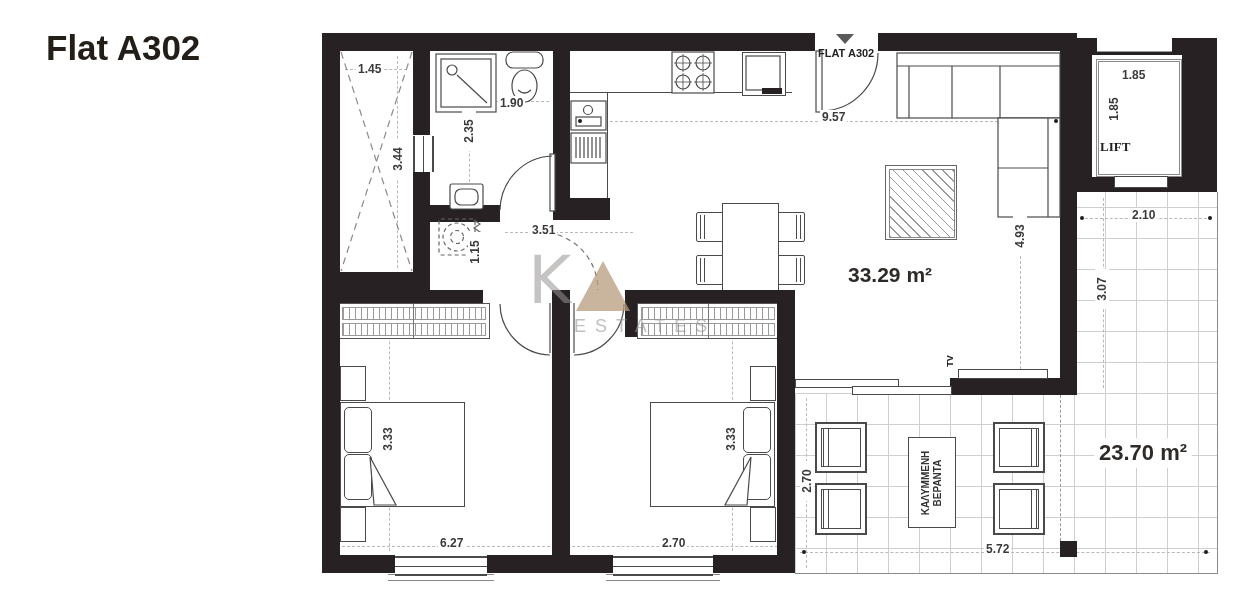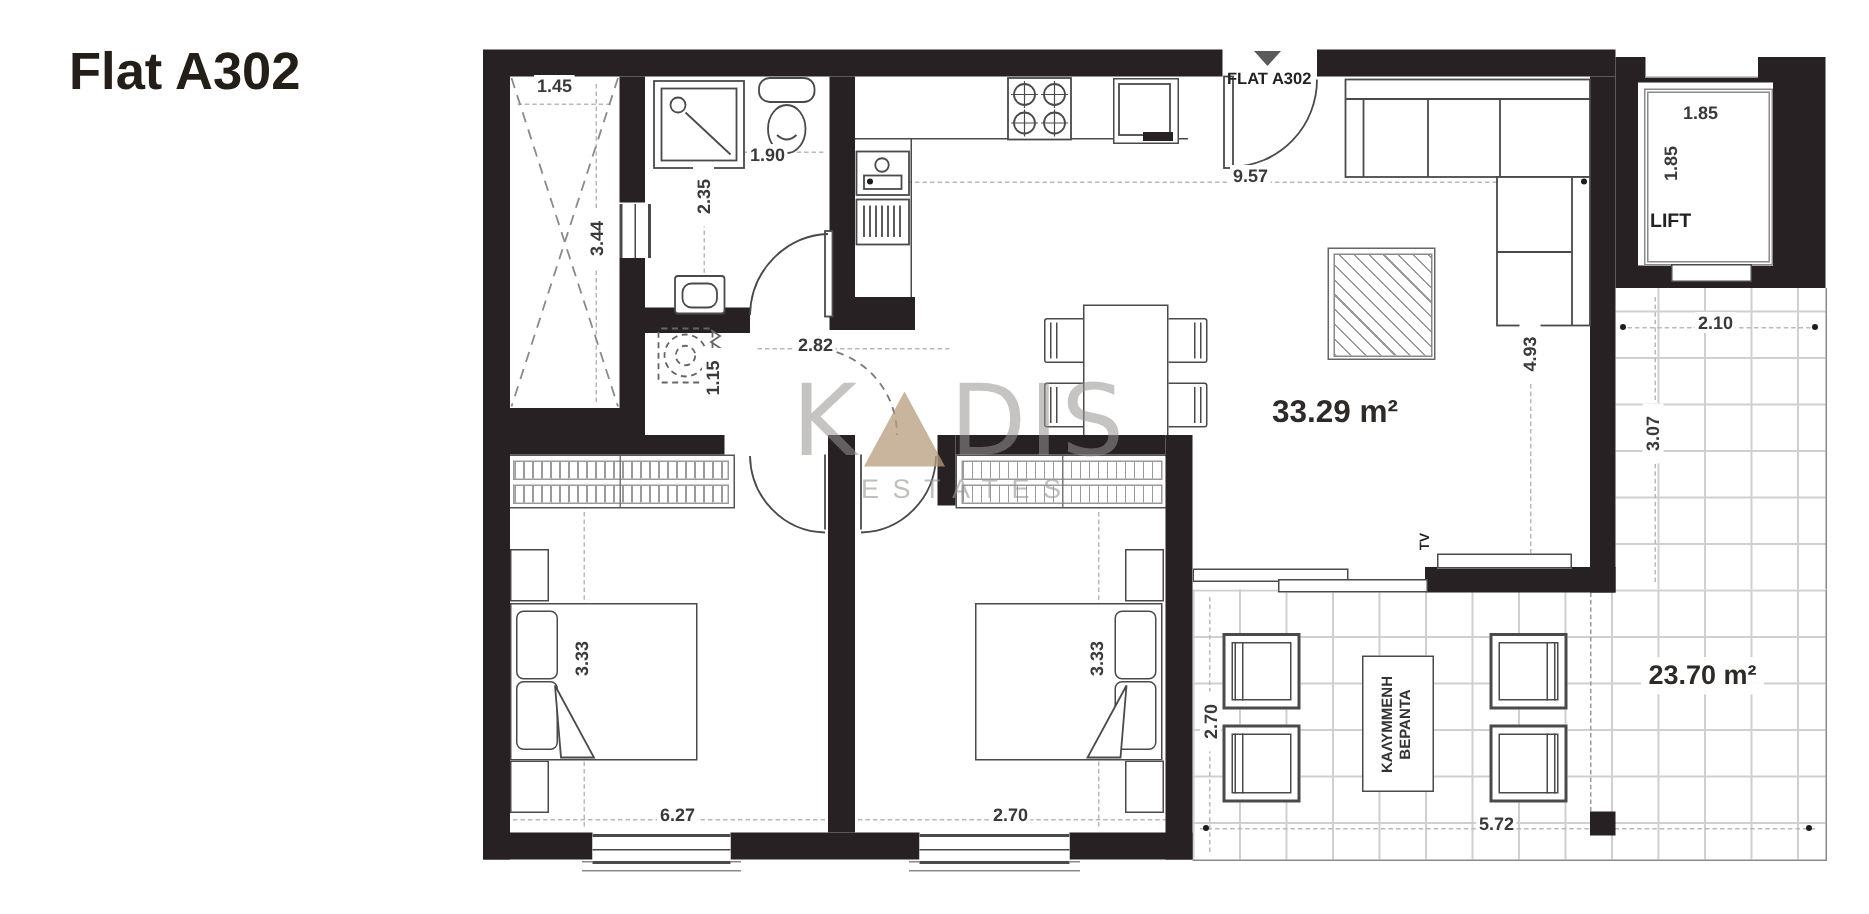--- a/index.html
+++ b/index.html
@@ -95,21 +95,21 @@
   <div class="wall" style="left:625px;top:290px;width:12px;height:47px;"></div>
   <div class="wall" style="left:1060px;top:51px;width:17px;height:344px;"></div>
   <div class="wall" style="left:950px;top:378px;width:127px;height:17px;"></div>
   <div class="wall" style="left:1077px;top:38px;width:140px;height:154px;"></div>
   <div class="wall" style="left:1060px;top:541px;width:17px;height:16px;"></div>
 
   <div class="whitecut" style="left:1092px;top:55px;width:90px;height:122px;"></div>
   <div class="whitecut" style="left:1097px;top:38px;width:75px;height:13px;border-bottom:1px solid #999;"></div>
   <div class="lift-car" style="left:1096px;top:59px;width:80px;height:112px;"></div>
   <div class="panel" style="left:1114px;top:176px;width:52px;height:10px;z-index:9;"></div>
-  <div class="label" style="left:1100px;top:139px;font-size:13px;font-weight:bold;z-index:10;">LIFT</div>
+  <div class="label" style="left:1100px;top:139px;font-size:13px;font-weight:bold;z-index:10;font-family:Liberation Serif, serif;">LIFT</div>
 
   <div class="window-h" style="left:395px;top:556px;width:92px;height:16px;"></div>
   <div class="window-h" style="left:613px;top:556px;width:100px;height:16px;"></div>
   <div class="sill" style="left:388px;top:574px;width:106px;height:5px;"></div>
   <div class="sill" style="left:606px;top:574px;width:114px;height:5px;"></div>
   <div class="window-v" style="left:413px;top:136px;width:17px;height:36px;"></div>
   <div class="panel" style="left:795px;top:379px;width:102px;height:7px;"></div>
   <div class="panel" style="left:852px;top:386px;width:98px;height:7px;"></div>
 
   <div class="tri-marker" style="left:836px;top:34px;"></div>
@@ -165,21 +165,21 @@
     </div>
   <div class="tchair right" style="left:993px;top:483px;width:48px;height:48px;">
       <div class="in"></div>
     </div>
   <div class="furn vtextwrap" style="left:908px;top:437px;width:46px;height:89px;">
     <div class="vtext">
       <div>ΚΑΛΥΜΜΕΝΗ</div>
       <div>ΒΕΡΑΝΤΑ</div>
     </div>
   </div>
-  <div class="area-label" style="left:1094px;top:438px;font-size:18px;background:rgba(255,255,255,0.92);padding:2px 5px;">23.70 m²</div>
+  <div class="area-label" style="left:1094px;top:438px;font-size:22px;background:rgba(255,255,255,0.92);padding:2px 5px;">23.70 m²</div>
 
   <svg class="overlay" width="1246" height="609" viewBox="0 0 1246 609" fill="none" stroke="#4a4a4a" stroke-width="1.2">
 
     <g stroke="#8a8a8a" stroke-dasharray="7 5">
       <line x1="341" y1="52" x2="412" y2="271"></line>
       <line x1="412" y1="52" x2="341" y2="271"></line>
     </g>
 
     <g>
       <rect x="816" y="51" width="6" height="61" fill="#fff"></rect>
@@ -282,39 +282,38 @@
   <div class="dash-v" style="left:806px;top:398px;height:170px;"></div>
   <div class="dash-h" style="left:800px;top:552px;width:410px;"></div>
 
   <div class="dot" style="left:578px;top:119px;"></div>
   <div class="dot" style="left:1054px;top:119px;"></div>
   <div class="dot" style="left:1080px;top:216px;"></div>
   <div class="dot" style="left:1208px;top:216px;"></div>
   <div class="dot" style="left:802px;top:550px;"></div>
   <div class="dot" style="left:1204px;top:550px;"></div>
 
-  <div class="dim" style="left:356px;top:50px;">1.45</div>
+  <div class="dim" style="left:356px;top:62px;">1.45</div>
   <div class="dim v" style="left:378px;top:152px;">3.44</div>
   <div class="dim" style="left:498px;top:96px;">1.90</div>
   <div class="dim v" style="left:449px;top:124px;">2.35</div>
-  <div class="dim" style="left:530px;top:223px;">2.82</div>
+  <div class="dim" style="left:530px;top:223px;">3.51</div>
   <div class="dim v" style="left:455px;top:245px;">1.15</div>
   <div class="dim" style="left:820px;top:110px;">9.57</div>
   <div class="dim v" style="left:1000px;top:229px;">4.93</div>
   <div class="dim" style="left:1120px;top:68px;">1.85</div>
   <div class="dim v" style="left:1094px;top:102px;">1.85</div>
   <div class="dim" style="left:1130px;top:208px;">2.10</div>
   <div class="dim v" style="left:1082px;top:282px;">3.07</div>
   <div class="dim v" style="left:368px;top:432px;">3.33</div>
   <div class="dim" style="left:438px;top:536px;">6.27</div>
   <div class="dim v" style="left:711px;top:432px;">3.33</div>
   <div class="dim" style="left:660px;top:536px;">2.70</div>
   <div class="dim v" style="left:787px;top:474px;">2.70</div>
   <div class="dim" style="left:984px;top:542px;">5.72</div>
 
   <div class="wm">
     <span class="gray">K</span>
     <span class="wm-tri"></span>
-    <span class="gray">DIS</span>
   </div>
   <div class="wm-sub">ESTATES</div>
 
 </div>
 
 </body></html>

